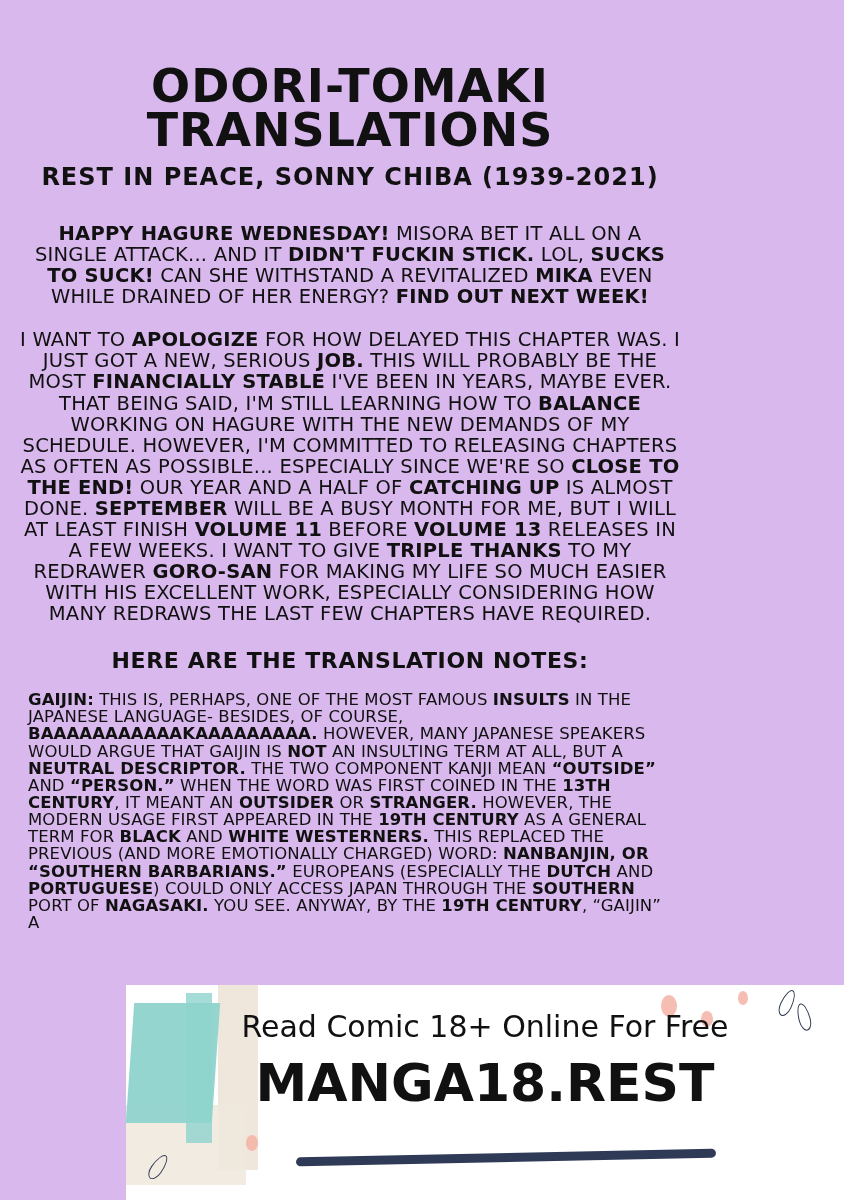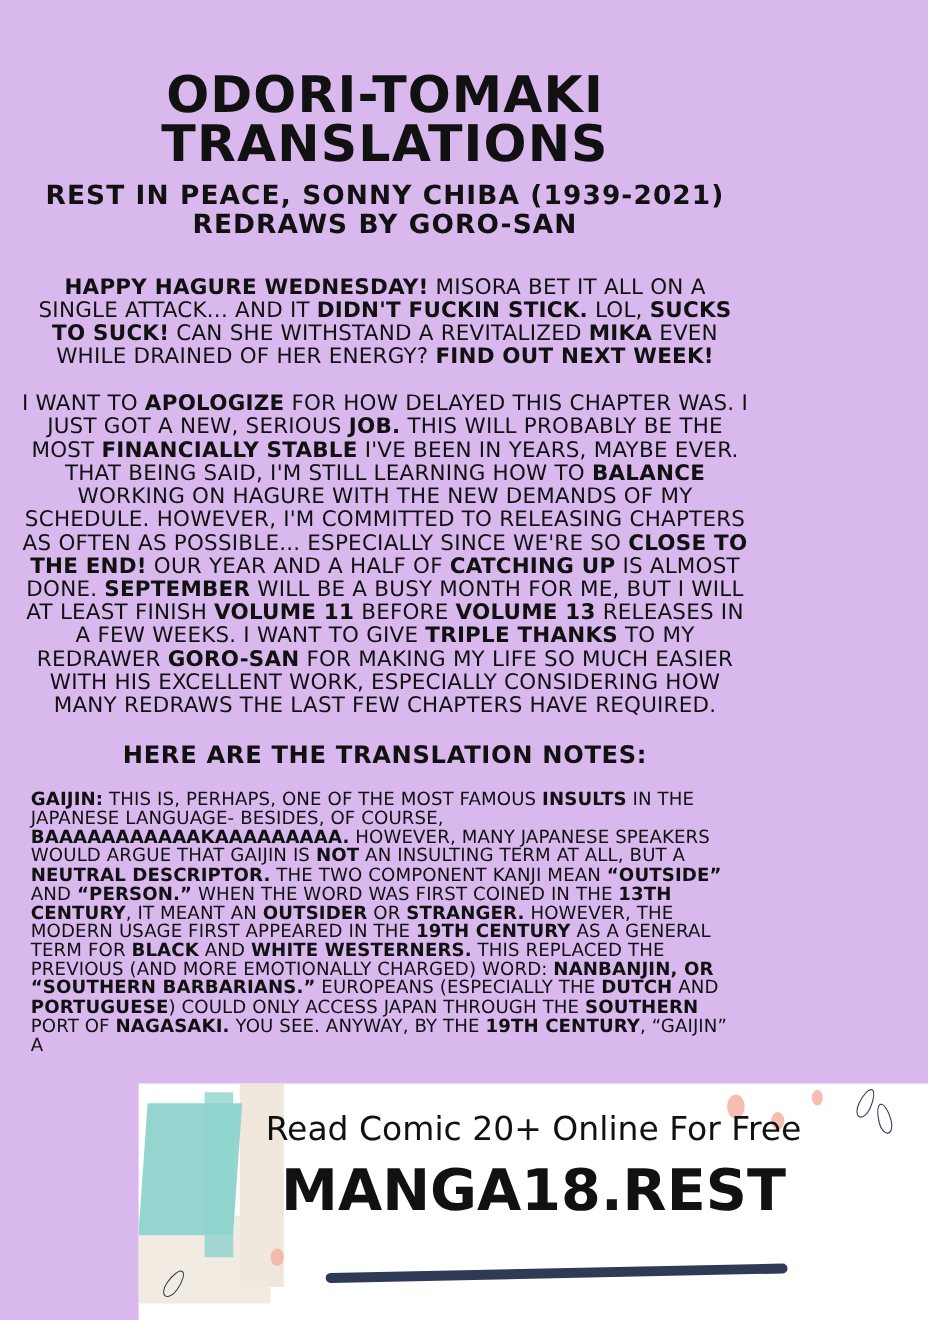--- a/index.html
+++ b/index.html
@@ -186,21 +186,20 @@
 
   <div class="content">
 
     <div class="title">
       <span>ODORI-TOMAKI</span>
       <span class="line2">TRANSLATIONS</span>
     </div>
 
     <div class="subtitle">
       <span>REST IN PEACE, SONNY CHIBA (1939-2021)</span>
-      <span class="sub2">REDRAWS BY GORO-SAN</span>
     </div>
 
     <div class="para p1"><b>HAPPY HAGURE WEDNESDAY!</b> MISORA BET IT ALL ON A SINGLE ATTACK... AND IT <b>DIDN'T FUCKIN STICK.</b> LOL, <b>SUCKS TO SUCK!</b> CAN SHE WITHSTAND A REVITALIZED <b>MIKA</b> EVEN WHILE DRAINED OF HER ENERGY? <b>FIND OUT NEXT WEEK!</b></div>
 
     <div class="para p2">I WANT TO <b>APOLOGIZE</b> FOR HOW DELAYED THIS CHAPTER WAS. I JUST GOT A NEW, SERIOUS <b>JOB.</b> THIS WILL PROBABLY BE THE MOST <b>FINANCIALLY STABLE</b> I'VE BEEN IN YEARS, MAYBE EVER. THAT BEING SAID, I'M STILL LEARNING HOW TO <b>BALANCE</b> WORKING ON HAGURE WITH THE NEW DEMANDS OF MY SCHEDULE. HOWEVER, I'M COMMITTED TO RELEASING CHAPTERS AS OFTEN AS POSSIBLE... ESPECIALLY SINCE WE'RE SO <b>CLOSE TO THE END!</b> OUR YEAR AND A HALF OF <b>CATCHING UP</b> IS ALMOST DONE. <b>SEPTEMBER</b> WILL BE A BUSY MONTH FOR ME, BUT I WILL AT LEAST FINISH <b>VOLUME 11</b> BEFORE <b>VOLUME 13</b> RELEASES IN A FEW WEEKS. I WANT TO GIVE <b>TRIPLE THANKS</b> TO MY REDRAWER <b>GORO-SAN</b> FOR MAKING MY LIFE SO MUCH EASIER  WITH HIS EXCELLENT WORK, ESPECIALLY CONSIDERING HOW MANY REDRAWS THE LAST FEW CHAPTERS HAVE REQUIRED.</div>
 
     <div class="notes-head">HERE ARE THE TRANSLATION NOTES:</div>
 
     <div class="notes-body"><b>GAIJIN:</b> THIS IS, PERHAPS, ONE OF THE MOST FAMOUS <b>INSULTS</b> IN THE JAPANESE LANGUAGE- BESIDES, OF COURSE, <b>BAAAAAAAAAAAKAAAAAAAAA.</b> HOWEVER, MANY JAPANESE SPEAKERS WOULD ARGUE THAT GAIJIN IS <b>NOT</b> AN INSULTING TERM AT ALL, BUT A <b>NEUTRAL DESCRIPTOR.</b> THE TWO COMPONENT KANJI MEAN <b>“OUTSIDE”</b> AND <b>“PERSON.”</b> WHEN THE WORD WAS FIRST COINED IN THE <b>13TH CENTURY</b>, IT MEANT AN <b>OUTSIDER</b> OR <b>STRANGER.</b> HOWEVER, THE MODERN USAGE FIRST APPEARED IN THE <b>19TH CENTURY</b> AS A GENERAL TERM FOR <b>BLACK</b> AND <b>WHITE WESTERNERS.</b> THIS REPLACED THE PREVIOUS (AND MORE EMOTIONALLY CHARGED) WORD: <b>NANBANJIN, OR “<b>SOUTHERN</b> BARBARIANS.”</b> EUROPEANS (ESPECIALLY THE <b>DUTCH</b> AND <b>PORTUGUESE</b>) COULD ONLY ACCESS JAPAN THROUGH THE <b>SOUTHERN</b> PORT OF <b>NAGASAKI.</b> YOU SEE. ANYWAY, BY THE <b>19TH CENTURY</b>, “GAIJIN” A</div>
 
@@ -216,17 +215,17 @@
     <div class="dot" style="left:575px; top:26px; width:12px; height:16px;"></div>
     <div class="dot" style="left:612px; top:6px; width:10px; height:14px;"></div>
     <div class="dot" style="left:120px; top:150px; width:12px; height:16px;"></div>
 
     <div class="leaf" style="left:655px; top:4px; transform: rotate(25deg);"></div>
     <div class="leaf" style="left:672px; top:18px; transform: rotate(-15deg);"></div>
     <div class="leaf" style="left:26px; top:168px; transform: rotate(35deg);"></div>
 
     <div class="banner-line"></div>
 
-    <div class="banner-text">Read Comic 20+ Online For Free</div>
+    <div class="banner-text">Read Comic 18+ Online For Free</div>
     <div class="banner-brand">MANGA18.REST</div>
   </div>
 
 </div>
 
 </body></html>

